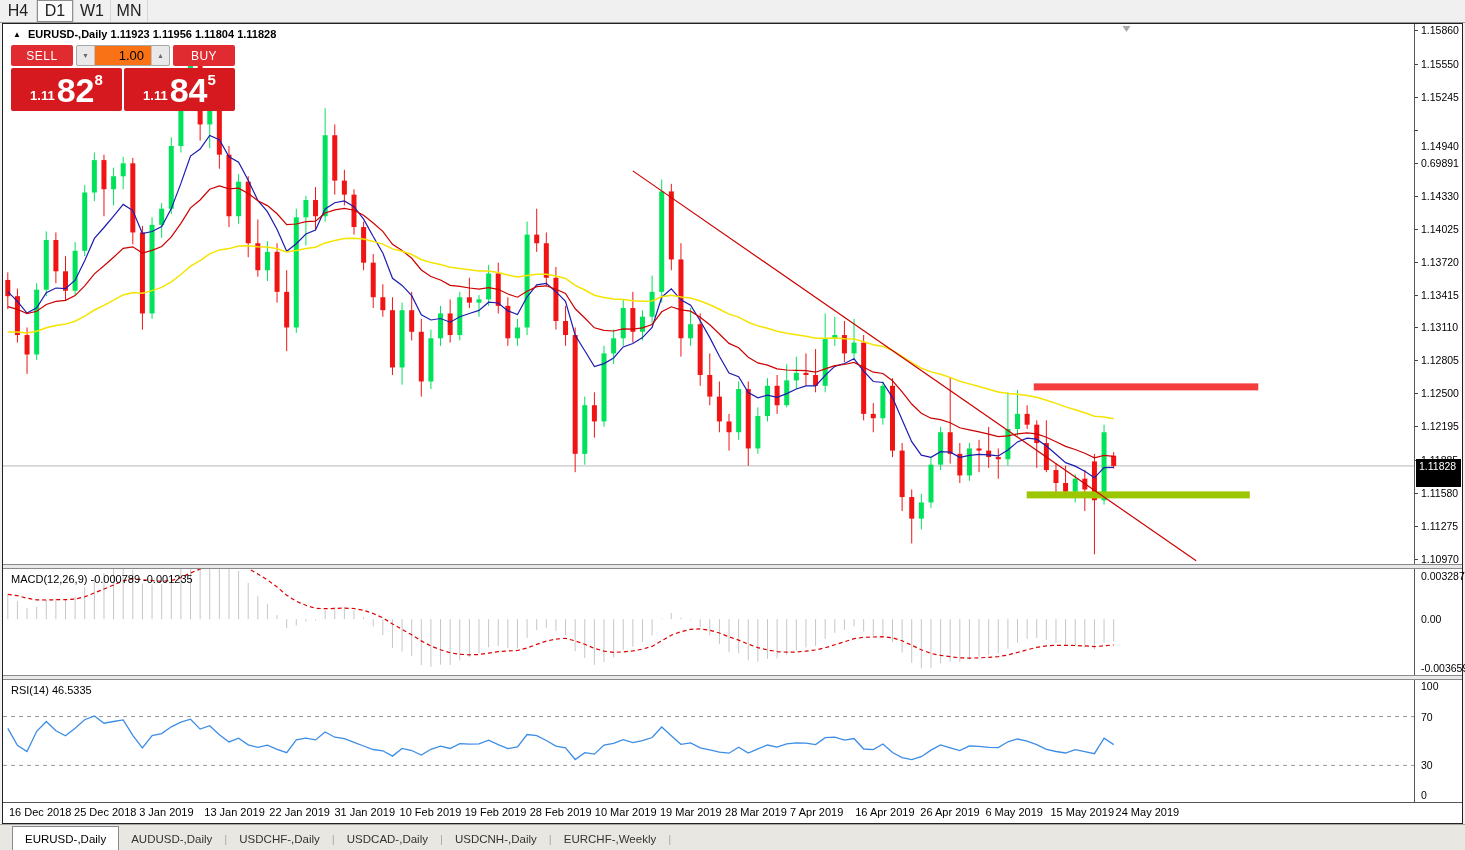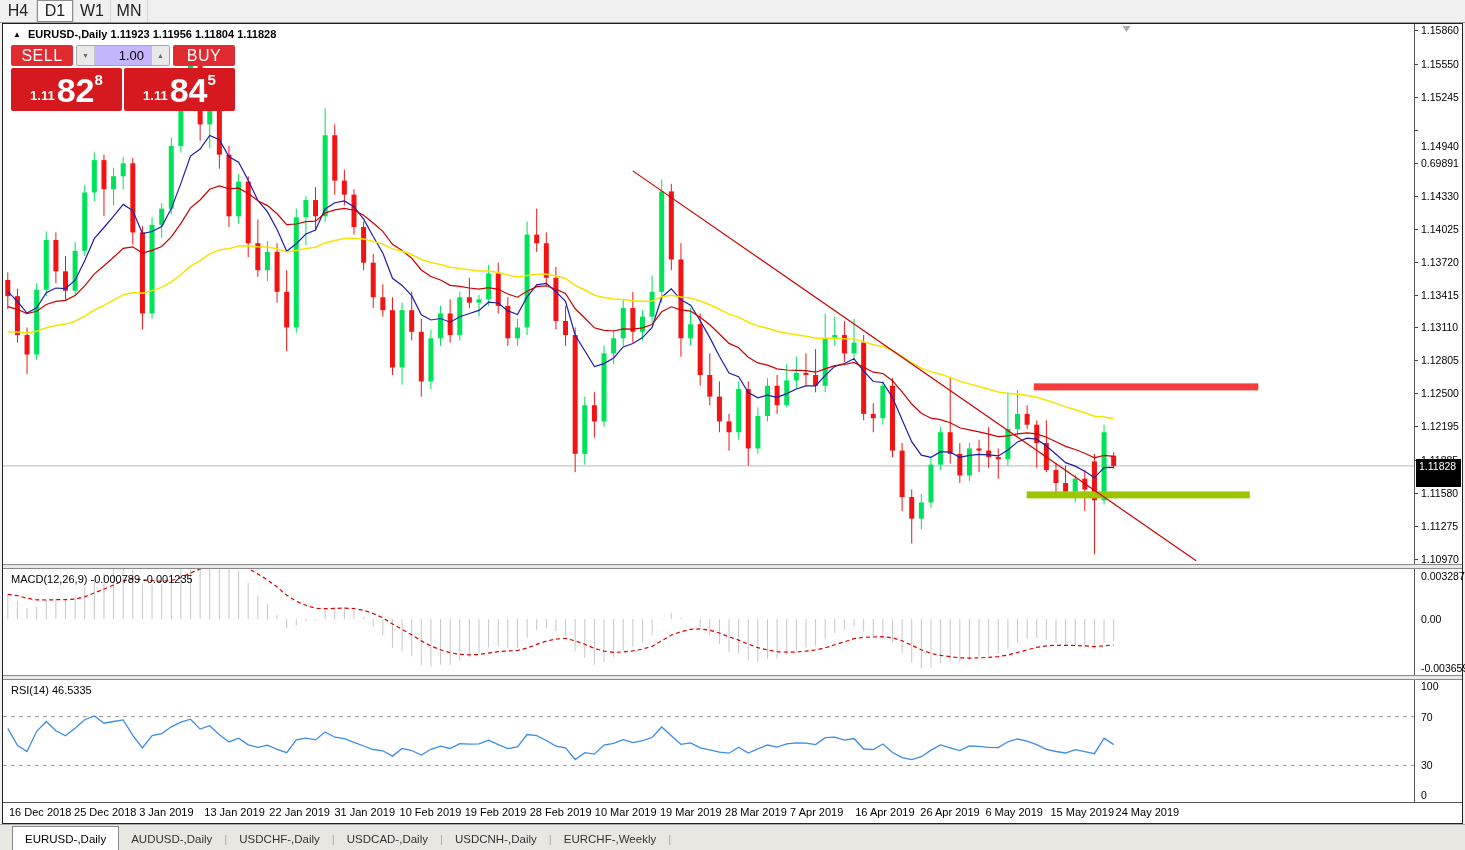--- a/index.html
+++ b/index.html
@@ -27,23 +27,23 @@
   .axis-label{position:absolute;left:6px;white-space:nowrap}
   .axis-tick{position:absolute;left:0;width:3px;height:0;border-top:1px solid #444}
   .bid-tag{position:absolute;left:1px;right:1px;height:28px;line-height:14px;background:#000;color:#fff;
     padding-left:3px;font-size:10.5px;z-index:4}
   .pane-label{position:absolute;left:8px;top:4px;font-size:11px;z-index:3;white-space:nowrap}
   .chart-title{position:absolute;left:10px;top:4px;font-size:11px;font-weight:700;z-index:5;white-space:nowrap}
   .chart-title .tri{font-size:8px;vertical-align:1px;margin-right:4px}
   
   .trade-panel{position:absolute;left:8px;top:21px;width:224px;z-index:6;user-select:none}
   .tp-row1{display:flex;height:21px}
-  .tp-btn{width:62px;background:#e02b31;color:#fff;font-size:16px;display:flex;align-items:center;justify-content:center;
+  .tp-btn{width:62px;background:#e02b31;color:#fff;font-size:12px;display:flex;align-items:center;justify-content:center;
     border-radius:2px;letter-spacing:.5px}
-  .vol-box{flex:1;display:flex;margin:0 3px;border:1px solid #a8a8a8;background:#c4b5fd;border-radius:2px;overflow:hidden}
+  .vol-box{flex:1;display:flex;margin:0 3px;border:1px solid #a8a8a8;background:#f97316;border-radius:2px;overflow:hidden}
   .vol-btn{width:17px;background:#e9e9e9;color:#667;font-size:7px;display:flex;align-items:center;justify-content:center}
   .vol-btn.dn{border-right:1px solid #c2c2c2}
   .vol-btn.up{border-left:1px solid #c2c2c2}
   .vol-value{flex:1;font-size:13px;display:flex;align-items:center;justify-content:flex-end;padding-right:7px}
   .tp-row2{display:flex;height:43px;margin-top:2px}
   .tp-price{flex:1;background:#d6191f;color:#fff;display:flex;align-items:center;justify-content:center;border-radius:2px}
   .tp-price.sell{margin-right:1px}
   .tp-price.buy{margin-left:1px}
   .pp-prefix{font-size:13px;font-weight:700;align-self:flex-end;margin:0 2px 8px 0}
   .pp-big{font-size:34px;font-weight:700;line-height:40px}

